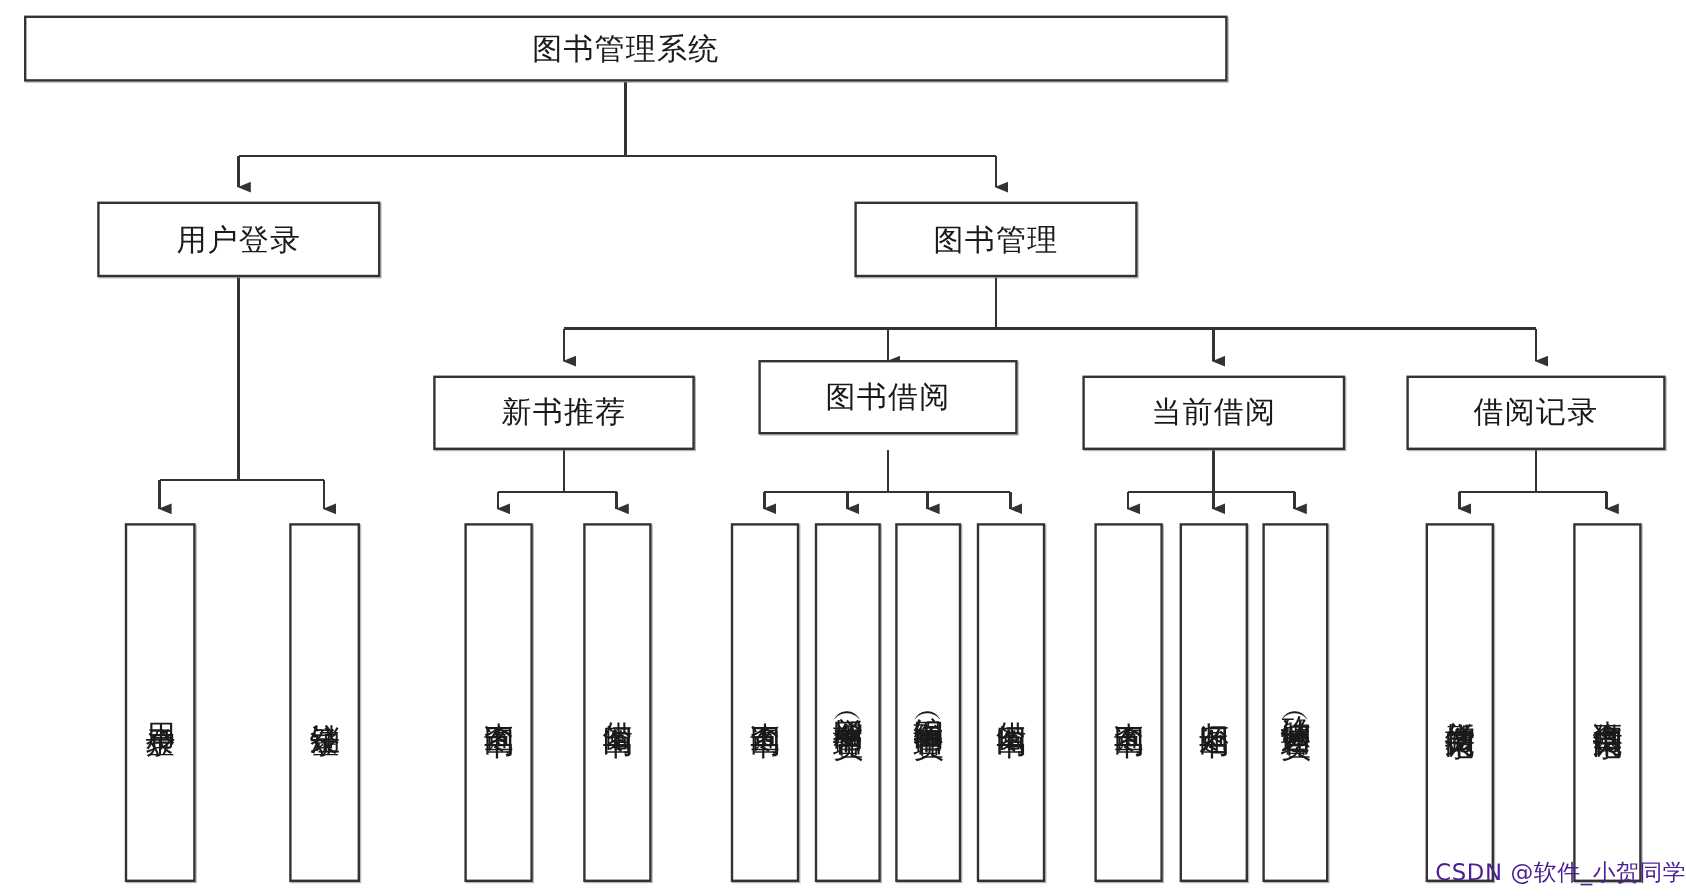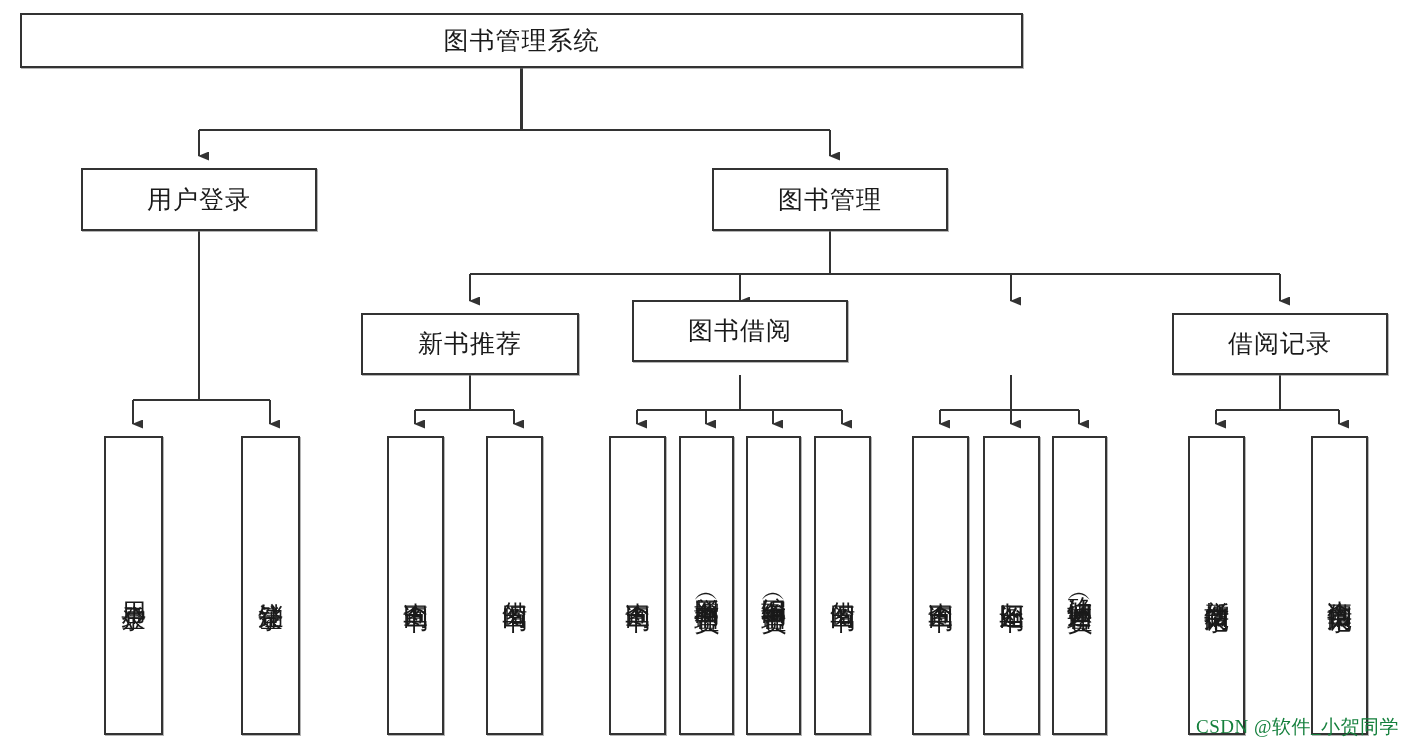--- a/index.html
+++ b/index.html
@@ -53,24 +53,23 @@
   }
   .node.vert .vtext {
     writing-mode: vertical-rl;
     text-orientation: upright;
     display: block;
     white-space: nowrap;
   }
   .watermark {
     position: absolute;
     font-size: 19px;
-    color: #15803d;
+    color: #4c1d95;
     white-space: nowrap;
     letter-spacing: 0.5px;
-    font-family: Liberation Serif, serif;
   }
 </style>
 </head>
 <body>
 
 <div id="canvas">
 
   <svg class="wires" viewBox="0 0 1405 747" xmlns="http://www.w3.org/2000/svg">
     <defs>
       <marker id="arrowhead" markerWidth="9" markerHeight="11" refX="4.5" refY="10" orient="auto" markerUnits="userSpaceOnUse">
@@ -131,20 +130,23 @@
   <div class="node horiz" style="left:361px; top:313px; width:218px; height:62px;">
     <span>新书推荐</span>
   </div>
 
   <div class="node horiz" style="left:712px; top:168px; width:236px; height:63px;">
     <span>图书管理</span>
   </div>
   <div class="node horiz" style="left:632px; top:300px; width:216px; height:62px;">
     <span>图书借阅</span>
   </div>
+  <div class="node horiz" style="left:902px; top:313px; width:219px; height:62px;">
+    <span>当前借阅</span>
+  </div>
   <div class="node horiz" style="left:1172px; top:313px; width:216px; height:62px;">
     <span>借阅记录</span>
   </div>
 
   <div class="node vert" style="left:104px; top:436px; width:59px; height:299px;">
     <span class="vtext">用户登录</span>
   </div>
   <div class="node vert" style="left:241px; top:436px; width:59px; height:299px;">
     <span class="vtext">注销登录</span>
   </div>

